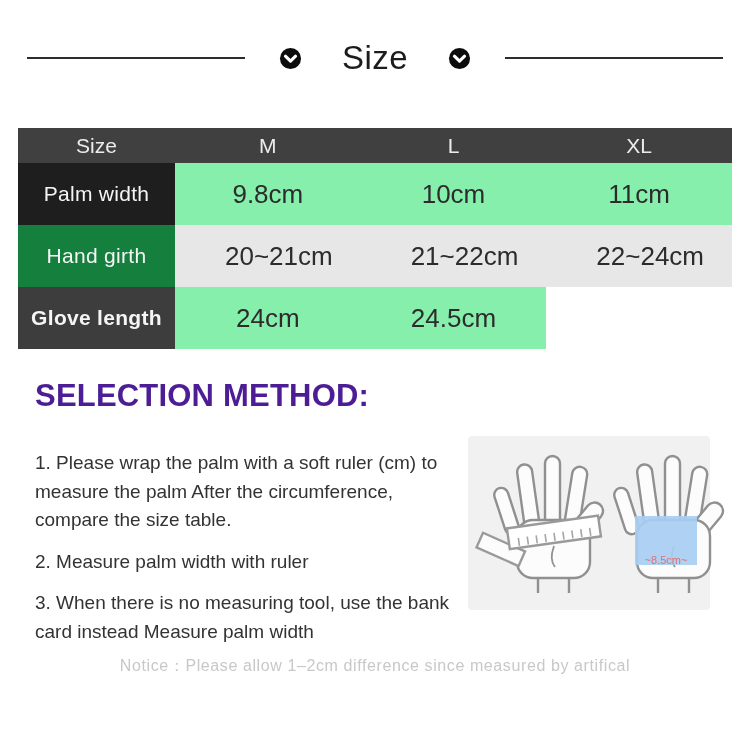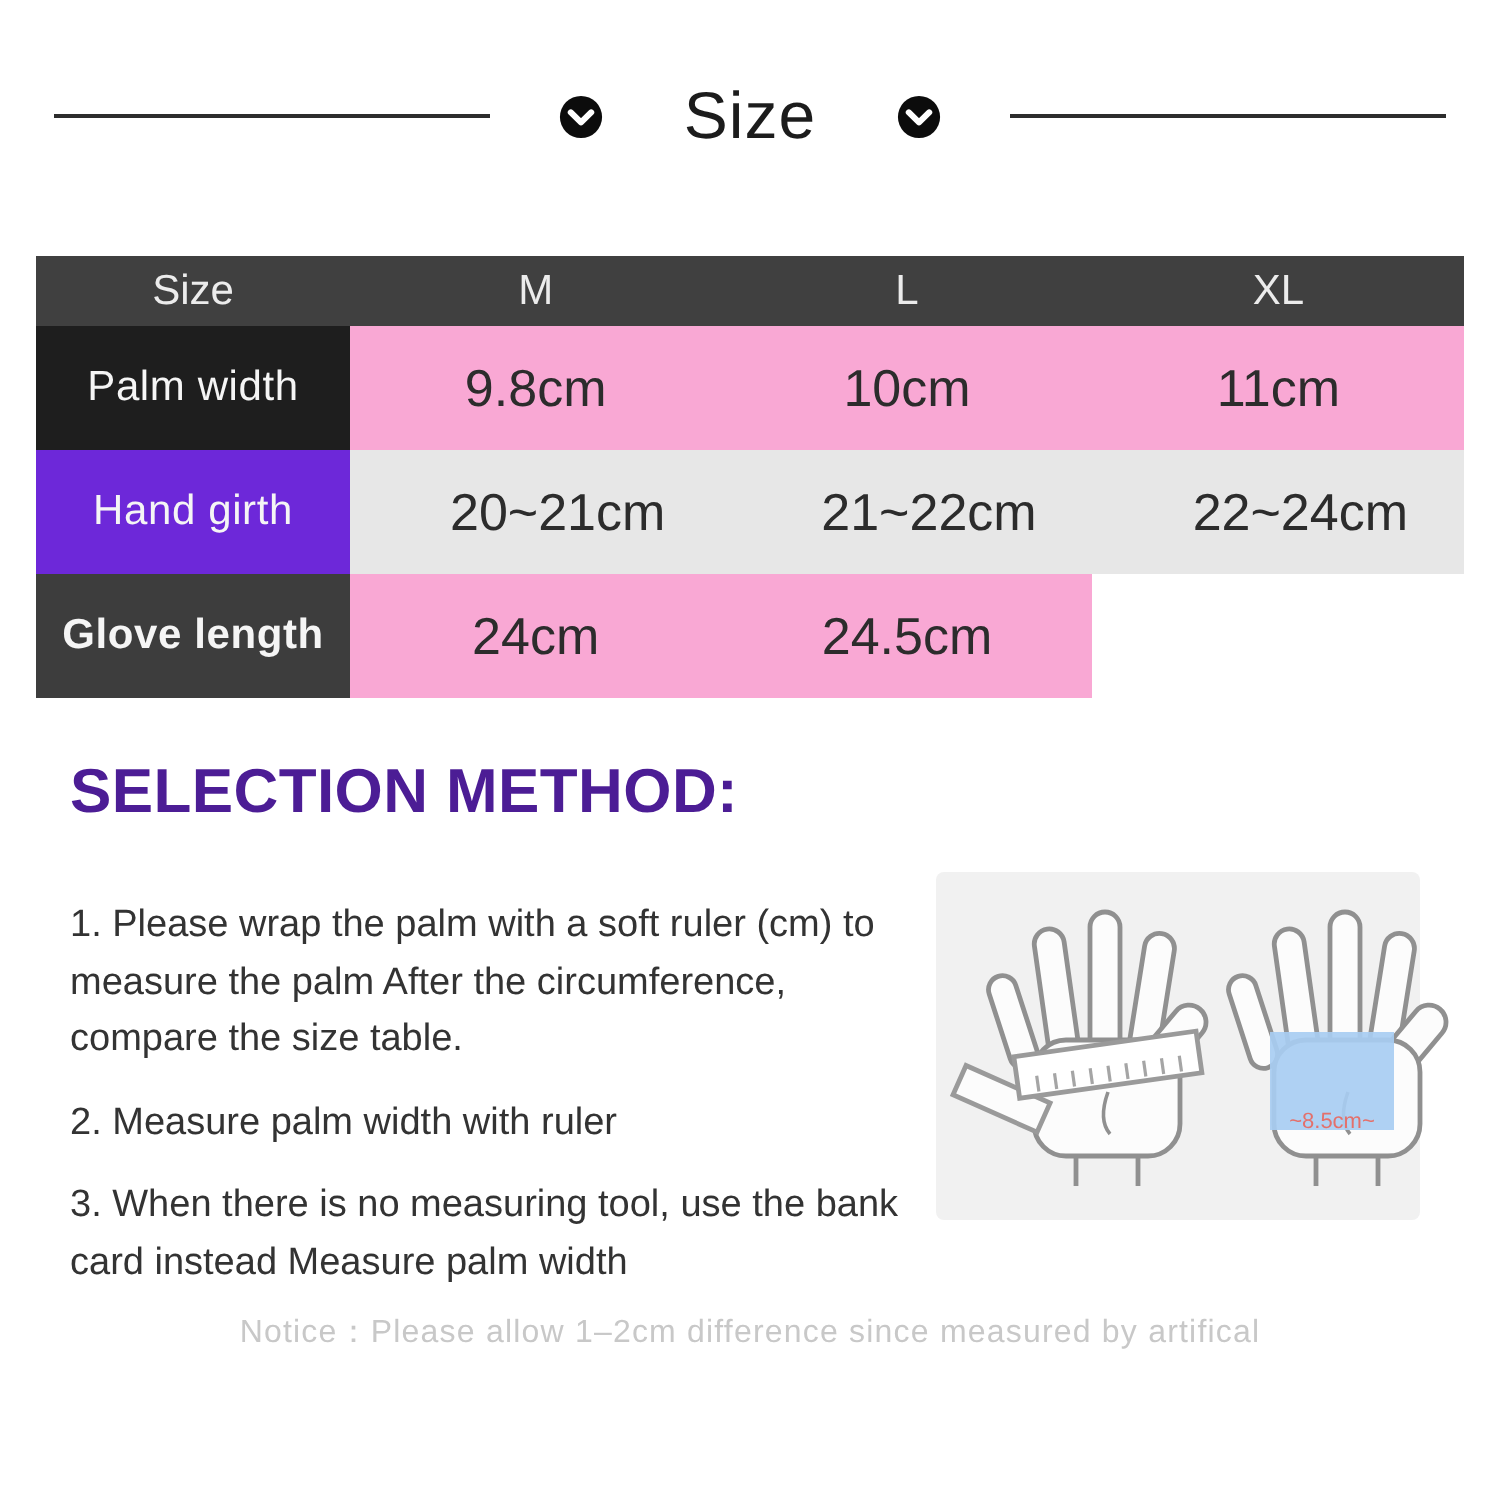--- a/index.html
+++ b/index.html
@@ -18,23 +18,23 @@
     font-size:33px;color:#1c1c1c;margin:0 6px;letter-spacing:0.5px;
   }
   
   .size-table{position:absolute;top:128px;left:18px;width:714px;}
   .t-row{display:grid;grid-template-columns:157px 1fr 1fr 1fr;}
   .t-row.head .cell{height:35px;background:#404040;color:#ececec;font-size:21px;}
   .cell{display:flex;align-items:center;justify-content:center;}
   .t-row.body .cell{height:62px;font-size:26px;color:#2c2c2c;}
   .t-row.body .cell.label{font-size:21px;color:#f5f5f5;letter-spacing:0.3px;}
   .lbl-1{background:#1e1e1e;}
-  .lbl-2{background:#6d28d9;text-align:right;}
+  .lbl-2{background:#15803d;text-align:right;}
   .lbl-3{background:#3d3d3d;font-weight:bold;}
-  .val-light{background:#f9a8d4;}
+  .val-light{background:#86efac;}
   .val-dark{background:#e7e7e7;padding-left:22px;}
   
   .sel-heading{
     position:absolute;top:378px;left:35px;
     font-size:31px;font-weight:700;color:#4c1d95;letter-spacing:0.2px;
   }
   .steps{position:absolute;top:449px;left:35px;width:430px;}
   .steps p{
     margin:0 0 13px 0;font-size:19px;line-height:1.5;color:#333333;
   }

